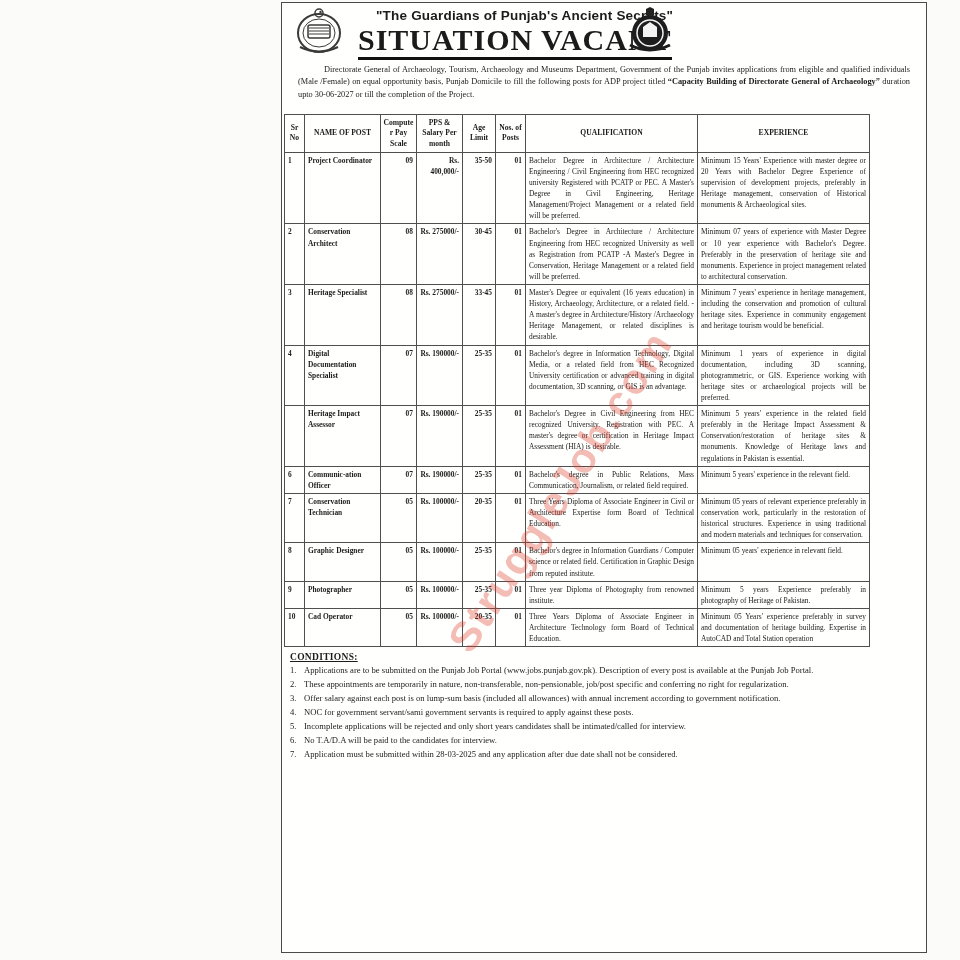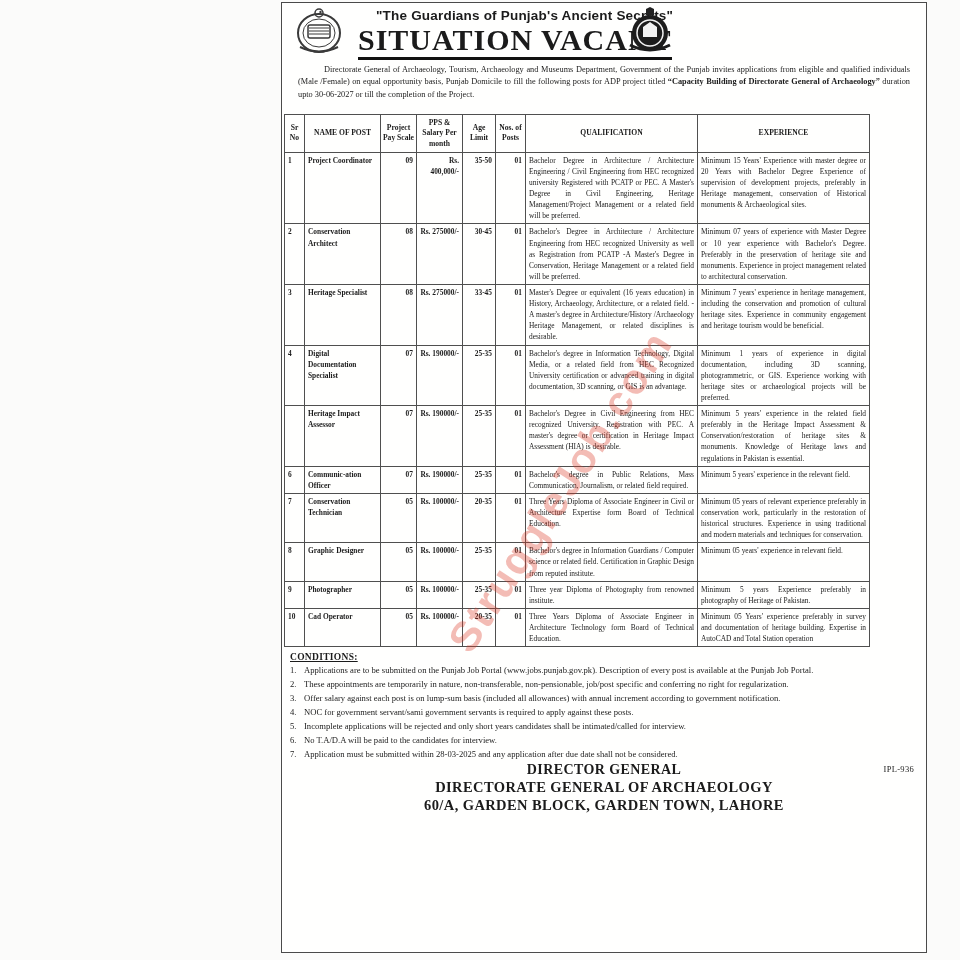--- a/index.html
+++ b/index.html
@@ -137,21 +137,21 @@
         <col class="c-salary">
       <col class="c-age">
         <col class="c-nos">
         <col class="c-qual">
         <col class="c-exp">
     </colgroup>
     <thead>
       <tr>
         <th>Sr No</th>
         <th>NAME OF POST</th>
-        <th>Project Pay Scale</th>
+        <th>Computer Pay Scale</th>
         <th>PPS &amp; Salary Per month</th>
         <th>Age Limit</th>
         <th>Nos. of Posts</th>
         <th>QUALIFICATION</th>
         <th>EXPERIENCE</th>
       </tr>
     </thead>
     <tbody>
       <tr>
         <td class="b">1</td>
@@ -281,22 +281,16 @@
     <div class="cond-item">
       <span class="cond-num">6.</span>
       <span class="cond-text">No T.A/D.A will be paid to the candidates for interview.</span>
     </div>
     <div class="cond-item">
       <span class="cond-num">7.</span>
       <span class="cond-text">Application must be submitted within 28-03-2025 and any application after due date shall not be considered.</span>
     </div>
   </div>
 
-  <div class="footer">
-    <div class="sig-line">DIRECTOR GENERAL</div>
-    <span class="ref-no">IPL-936</span>
-    <div class="org-line">DIRECTORATE GENERAL OF ARCHAEOLOGY</div>
-    <div class="addr-line">60/A, GARDEN BLOCK, GARDEN TOWN, LAHORE</div>
-  </div>
 
   <div class="watermark">StruggleJob.com</div>
 
 </div>
 
 </body></html>

